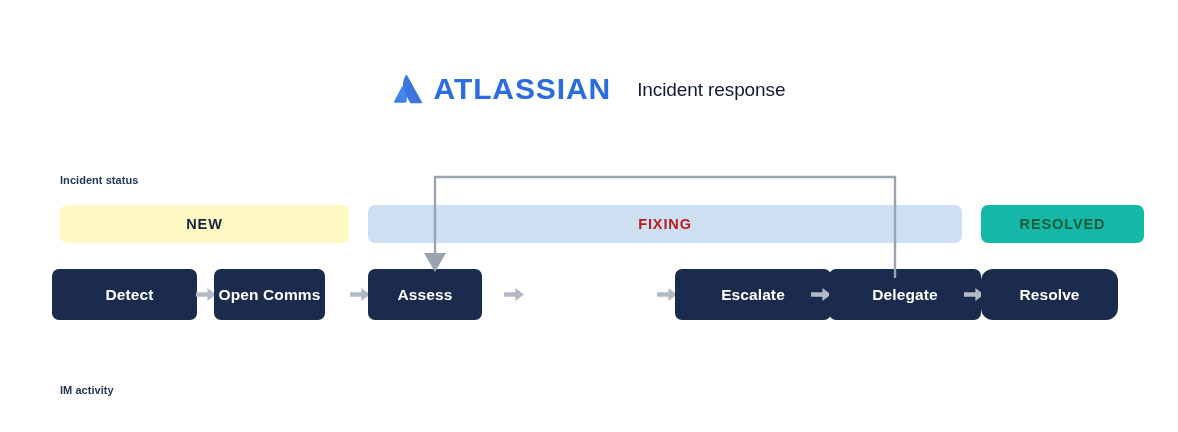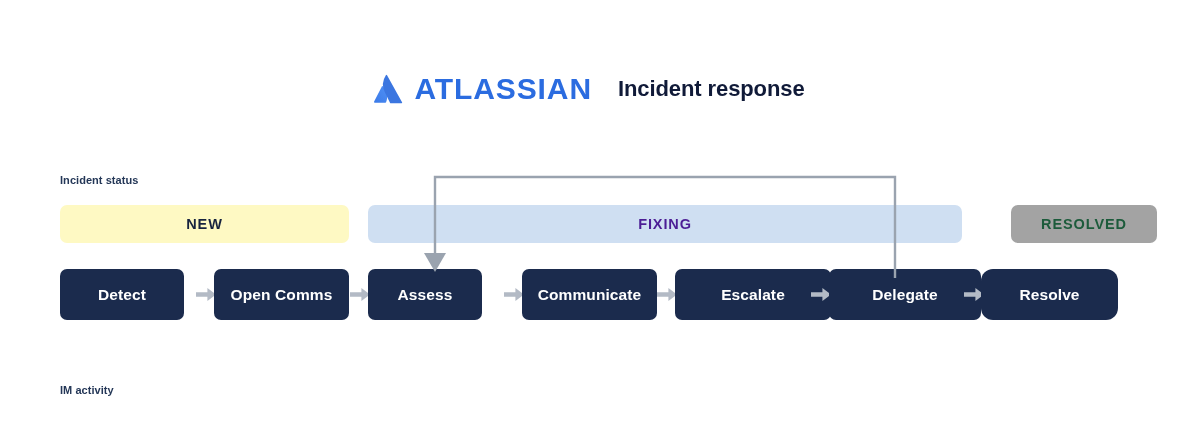--- a/index.html
+++ b/index.html
@@ -40,22 +40,22 @@
   }
   .brand-name {
     font-size: 30px;
     font-weight: 700;
     letter-spacing: 0.9px;
     color: #2b6ce0;
     line-height: 1;
     white-space: nowrap;
   }
   .header-title {
-    font-size: 22px;
-    font-weight: 700;
+    font-size: 19px;
+    font-weight: 400;
     color: #101a38;
     line-height: 1;
     white-space: nowrap;
     letter-spacing: -0.1px;
     text-align: right;
   }
 
   
   .diagram {
     position: absolute;
@@ -83,22 +83,22 @@
     height: 38px;
     border-radius: 7px;
     display: flex;
     align-items: center;
     justify-content: center;
     font-size: 14.5px;
     font-weight: 700;
     letter-spacing: 0.9px;
   }
   .status-new      { left: 60px;  width: 289px; background: #fef9c3; color: #17233f; }
-  .status-fixing   { left: 368px; width: 594px; background: #cfdff2; color: #4c1d95; }
-  .status-resolved { left: 981px; width: 146px; background: #a3a3a3; color: #1c5b3b; margin-left: 30px; }
+  .status-fixing   { left: 368px; width: 594px; background: #cfdff2; color: #b91c1c; }
+  .status-resolved { left: 981px; width: 163px; background: #14b8a6; color: #1c5b3b; }
 
   
   .activity-row {
     position: absolute;
     left: 0;
     top: 269px;
     width: 1178px;
     height: 51px;
   }
   .activity-box {
@@ -109,22 +109,22 @@
     border-radius: 7px;
     display: flex;
     align-items: center;
     justify-content: center;
     color: #ffffff;
     font-size: 15.5px;
     font-weight: 700;
     letter-spacing: 0.1px;
     white-space: nowrap;
   }
-  .ab-0 { left: 60px;  width: 124px; }
-  .ab-1 { left: 214px; width: 135px; }
+  .ab-0 { left: 52px;  width: 135px; padding-left: 10px; }
+  .ab-1 { left: 214px; width: 111px; }
   .ab-2 { left: 368px; width: 114px; }
   .ab-3 { left: 522px; width: 135px; }
   .ab-4 { left: 675px; width: 156px; }
   .ab-5 { left: 829px; width: 152px; }
   .ab-6 { left: 981px; width: 137px; border-radius: 12px; }
 
   
   .step-arrow {
     position: absolute;
     top: 18px;
@@ -199,21 +199,20 @@
     </span>
 
     <div class="activity-box ab-2">Assess</div>
 
     <span class="step-arrow sa-2">
       <svg viewBox="0 0 20 15">
           <path d="M0 5.2 h11.4 V1.1 L20 7.5 l-8.6 6.4 V9.8 H0 z" fill="currentColor"></path>
         </svg>
     </span>
 
-    <div class="activity-box ab-3">Communicate</div>
 
     <span class="step-arrow sa-3">
       <svg viewBox="0 0 20 15">
           <path d="M0 5.2 h11.4 V1.1 L20 7.5 l-8.6 6.4 V9.8 H0 z" fill="currentColor"></path>
         </svg>
     </span>
 
     <div class="activity-box ab-4">Escalate</div>
 
     <span class="step-arrow sa-4">

